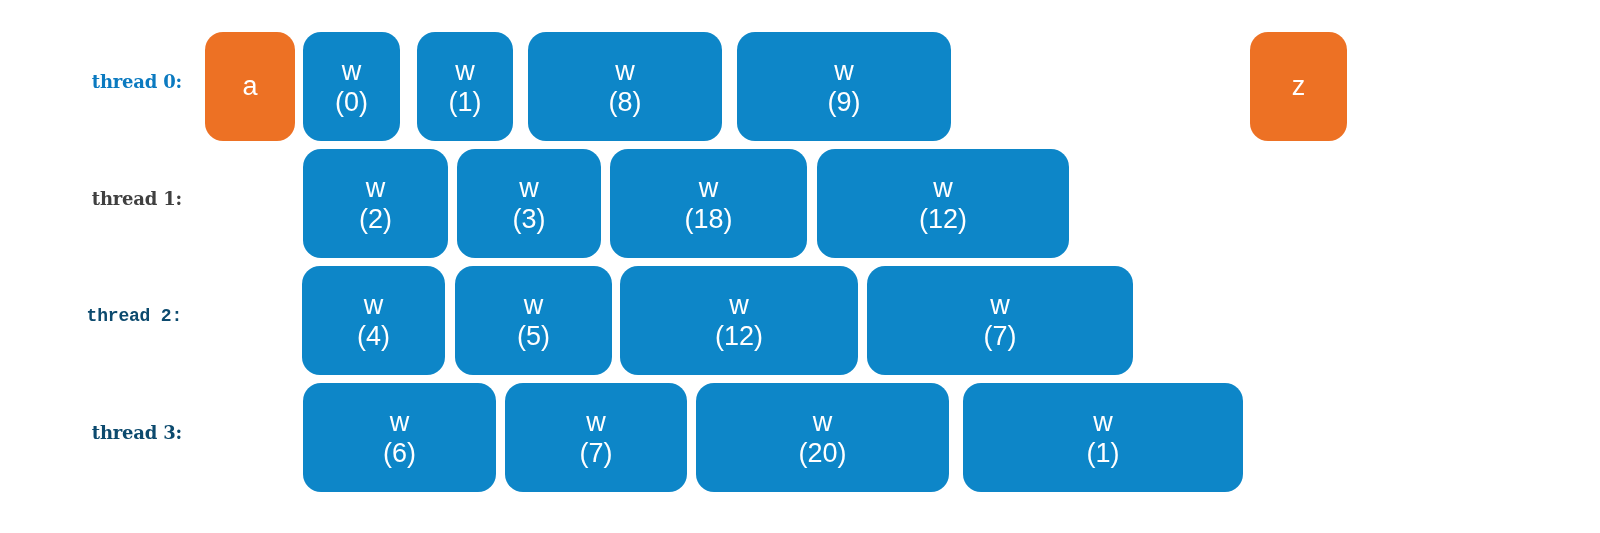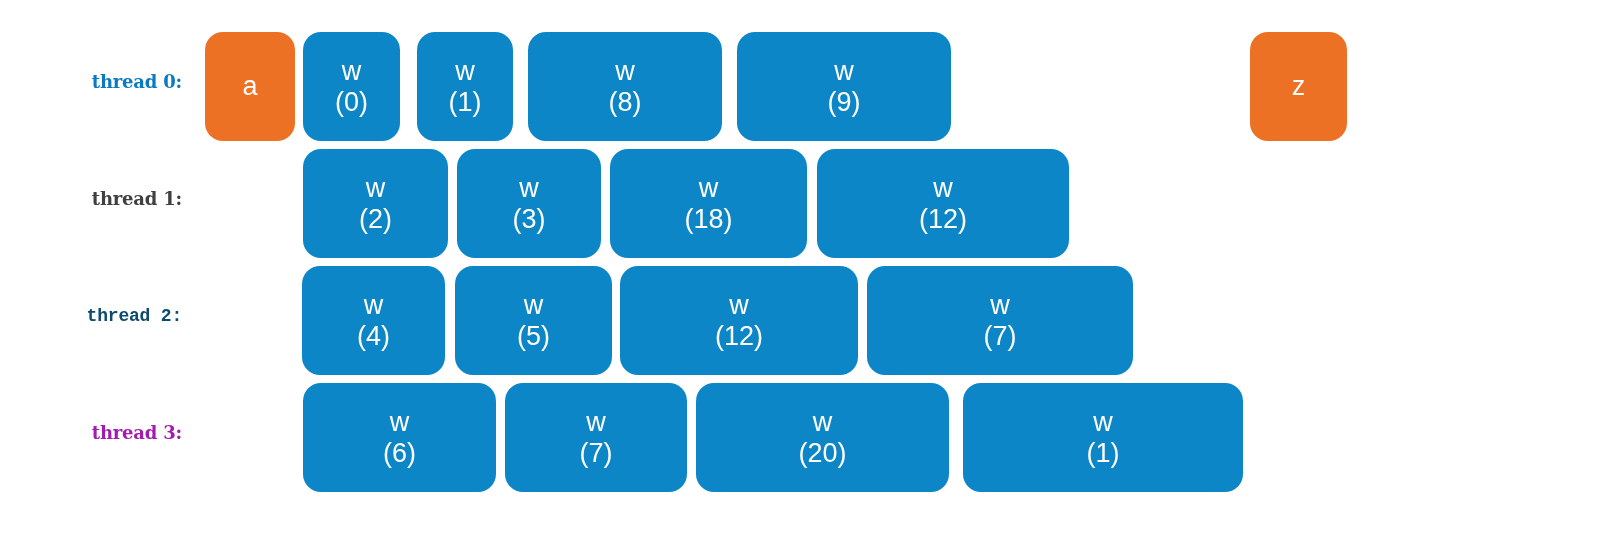--- a/index.html
+++ b/index.html
@@ -105,21 +105,21 @@
       <span class="tb-arg">(5)</span>
     </div>
     <div class="task-box kind-work" style="left: 620px; top: 266px; width: 238px; height: 109px; background: rgb(13, 134, 200); color: rgb(255, 255, 255);">
       <span class="tb-op">w</span>
       <span class="tb-arg">(12)</span>
     </div>
     <div class="task-box kind-work" style="left: 867px; top: 266px; width: 266px; height: 109px; background: rgb(13, 134, 200); color: rgb(255, 255, 255);">
       <span class="tb-op">w</span>
       <span class="tb-arg">(7)</span>
     </div>
-    <div class="thread-label" style="right: 1418px; top: 424px; color: #a21caf;">thread 3:</div>
+    <div class="thread-label" style="right: 1418px; top: 424px; color: #0c4a6e;">thread 3:</div>
     <div class="task-box kind-work" style="left: 303px; top: 383px; width: 193px; height: 109px; background: rgb(13, 134, 200); color: rgb(255, 255, 255);">
       <span class="tb-op">w</span>
       <span class="tb-arg">(6)</span>
     </div>
     <div class="task-box kind-work" style="left: 505px; top: 383px; width: 182px; height: 109px; background: rgb(13, 134, 200); color: rgb(255, 255, 255);">
       <span class="tb-op">w</span>
       <span class="tb-arg">(7)</span>
     </div>
     <div class="task-box kind-work" style="left: 696px; top: 383px; width: 253px; height: 109px; background: rgb(13, 134, 200); color: rgb(255, 255, 255);">
       <span class="tb-op">w</span>

